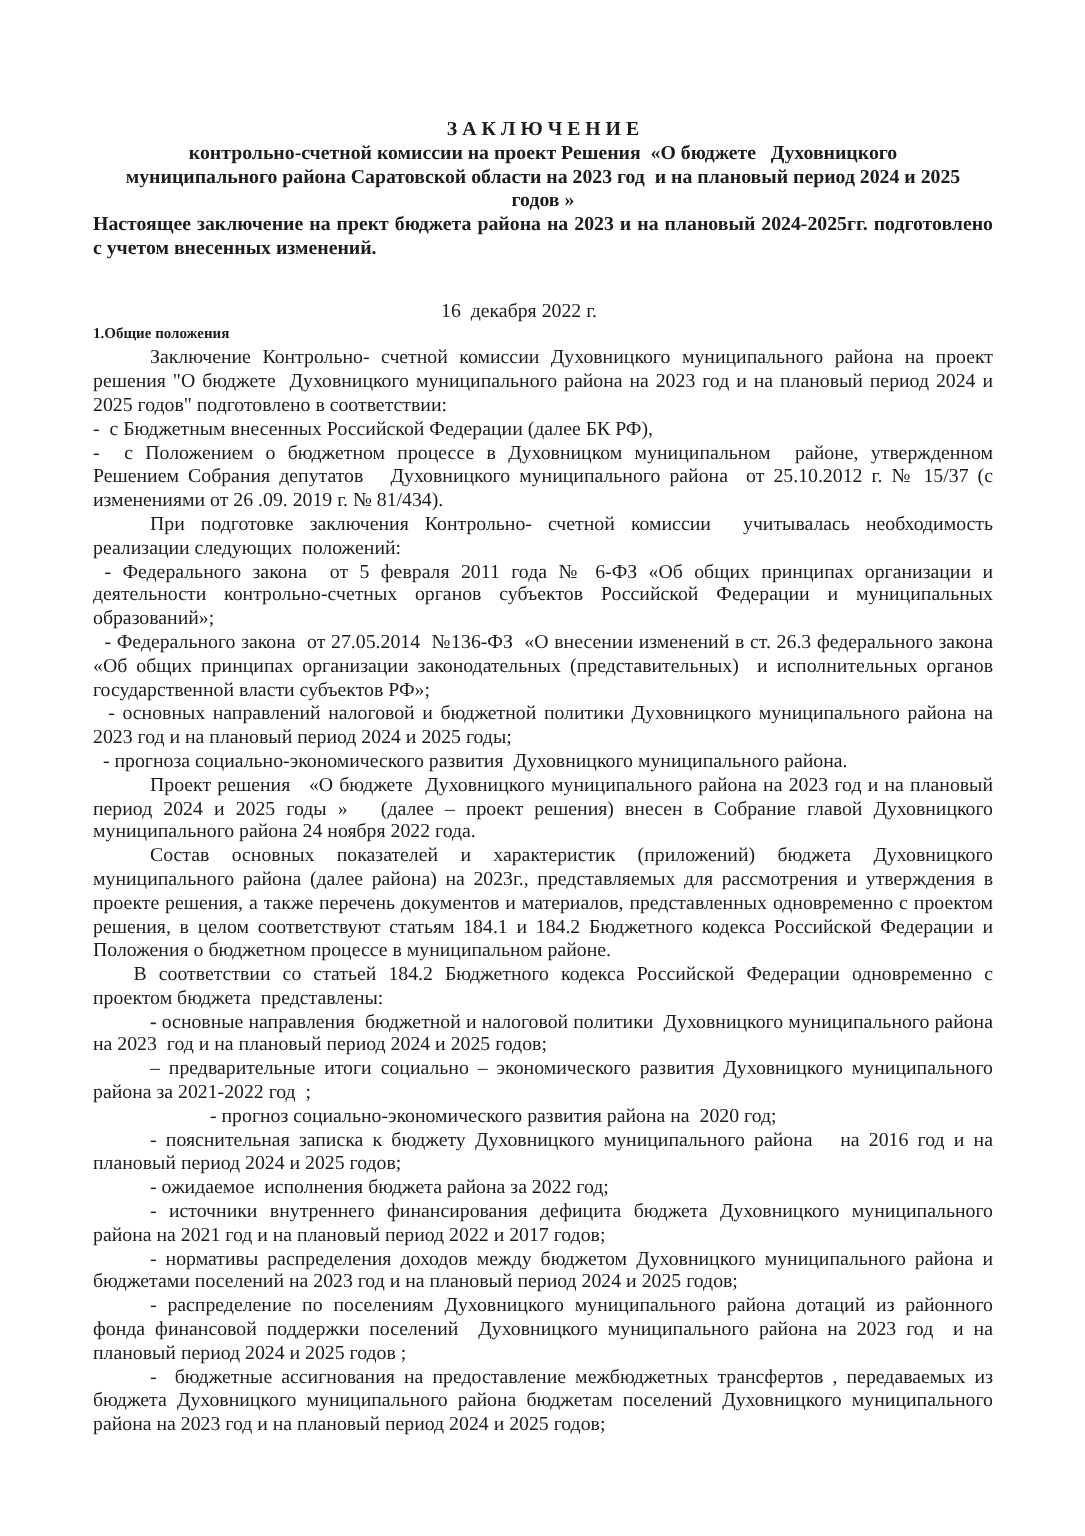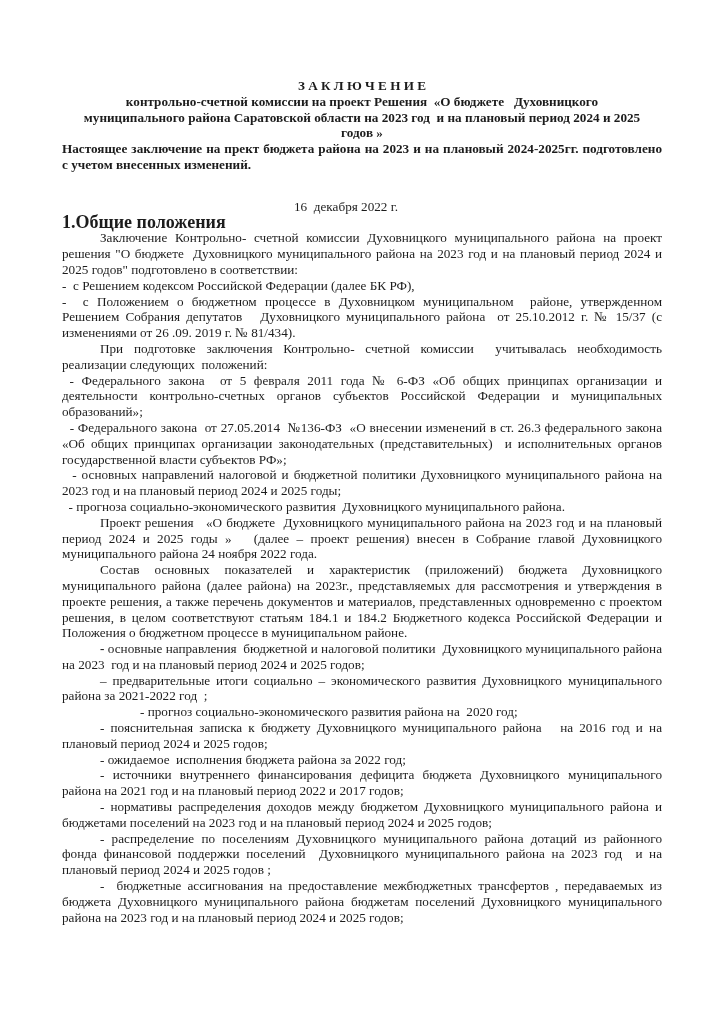--- a/index.html
+++ b/index.html
@@ -28,21 +28,21 @@
     white-space: pre-wrap;
   }
   .date-line {
     text-align: center;
     padding-right: 32px;
     margin-top: 26px;
     white-space: pre-wrap;
   }
   .section-heading {
     font-weight: bold;
-    font-size: 18px;
+    font-size: 10px;
     line-height: 15.8px;
     white-space: pre-wrap;
   }
   .para {
     text-align: justify;
     white-space: pre-wrap;
   }
   .ind-none { text-indent: 0; }
   .ind-tab  { text-indent: 38px; }
   .ind-sm   { text-indent: 27px; }
@@ -60,29 +60,30 @@
 годов »</p>
     <p class="note">Настоящее заключение на прект бюджета района на 2023 и на плановый 2024-2025гг. подготовлено с учетом внесенных изменений.</p>
   </div>
 
   <p class="date-line">16  декабря 2022 г.</p>
 
   <h2 class="section-heading">1.Общие положения</h2>
 
   <div>
       <p class="para ind-tab">Заключение Контрольно- счетной комиссии Духовницкого муниципального района на проект решения "О бюджете  Духовницкого муниципального района на 2023 год и на плановый период 2024 и 2025 годов" подготовлено в соответствии:</p>
-      <p class="para ind-none">-  с Решением кодексом Российской Федерации (далее БК РФ),</p>
+      <p class="para ind-none">-  с Бюджетным внесенных Российской Федерации (далее БК РФ),</p>
       <p class="para ind-none">-  с Положением о бюджетном процессе в Духовницком муниципальном  районе, утвержденном Решением Собрания депутатов   Духовницкого муниципального района  от 25.10.2012 г. № 15/37 (с изменениями от 26 .09. 2019 г. № 81/434).</p>
       <p class="para ind-tab">При подготовке заключения Контрольно- счетной комиссии  учитывалась необходимость реализации следующих  положений:</p>
       <p class="para ind-none"> - Федерального закона  от 5 февраля 2011 года № 6-ФЗ «Об общих принципах организации и деятельности контрольно-счетных органов субъектов Российской Федерации и муниципальных образований»;</p>
       <p class="para ind-none">  - Федерального закона  от 27.05.2014  №136-ФЗ  «О внесении изменений в ст. 26.3 федерального закона «Об общих принципах организации законодательных (представительных)  и исполнительных органов государственной власти субъектов РФ»;</p>
       <p class="para ind-none">  - основных направлений налоговой и бюджетной политики Духовницкого муниципального района на 2023 год и на плановый период 2024 и 2025 годы;</p>
       <p class="para ind-none">  - прогноза социально-экономического развития  Духовницкого муниципального района.</p>
       <p class="para ind-tab">Проект решения   «О бюджете  Духовницкого муниципального района на 2023 год и на плановый период 2024 и 2025 годы »   (далее – проект решения) внесен в Собрание главой Духовницкого  муниципального района 24 ноября 2022 года.</p>
       <p class="para ind-tab">Состав основных показателей и характеристик (приложений) бюджета Духовницкого муниципального района (далее района) на 2023г., представляемых для рассмотрения и утверждения в проекте решения, а также перечень документов и материалов, представленных одновременно с проектом решения, в целом соответствуют статьям 184.1 и 184.2 Бюджетного кодекса Российской Федерации и  Положения о бюджетном процессе в муниципальном районе.</p>
+      <p class="para ind-sm">В соответствии со статьей 184.2 Бюджетного кодекса Российской Федерации одновременно с проектом бюджета  представлены:</p>
       <p class="para ind-tab"><b>-</b> основные направления  бюджетной и налоговой политики  Духовницкого муниципального района   на 2023  год и на плановый период 2024 и 2025 годов;</p>
       <p class="para ind-tab">– предварительные итоги социально – экономического развития Духовницкого муниципального района за 2021-2022 год  ;</p>
       <p class="para ind-lg">- прогноз социально-экономического развития района на  2020 год;</p>
       <p class="para ind-tab">- пояснительная записка к бюджету Духовницкого муниципального района   на 2016 год и на плановый период 2024 и 2025 годов;</p>
       <p class="para ind-tab">- ожидаемое  исполнения бюджета района за 2022 год;</p>
       <p class="para ind-tab">- источники внутреннего финансирования дефицита бюджета Духовницкого муниципального района на 2021 год и на плановый период 2022 и 2017 годов;</p>
       <p class="para ind-tab">- нормативы распределения доходов между бюджетом Духовницкого муниципального района и бюджетами поселений на 2023 год и на плановый период 2024 и 2025 годов;</p>
       <p class="para ind-tab">- распределение по поселениям Духовницкого муниципального района дотаций из районного фонда финансовой поддержки поселений  Духовницкого муниципального района на 2023 год  и на плановый период 2024 и 2025 годов ;</p>
       <p class="para ind-tab">-  бюджетные ассигнования на предоставление межбюджетных трансфертов , передаваемых из бюджета Духовницкого муниципального района бюджетам поселений Духовницкого муниципального района на 2023 год и на плановый период 2024 и 2025 годов;</p>
     </div>

